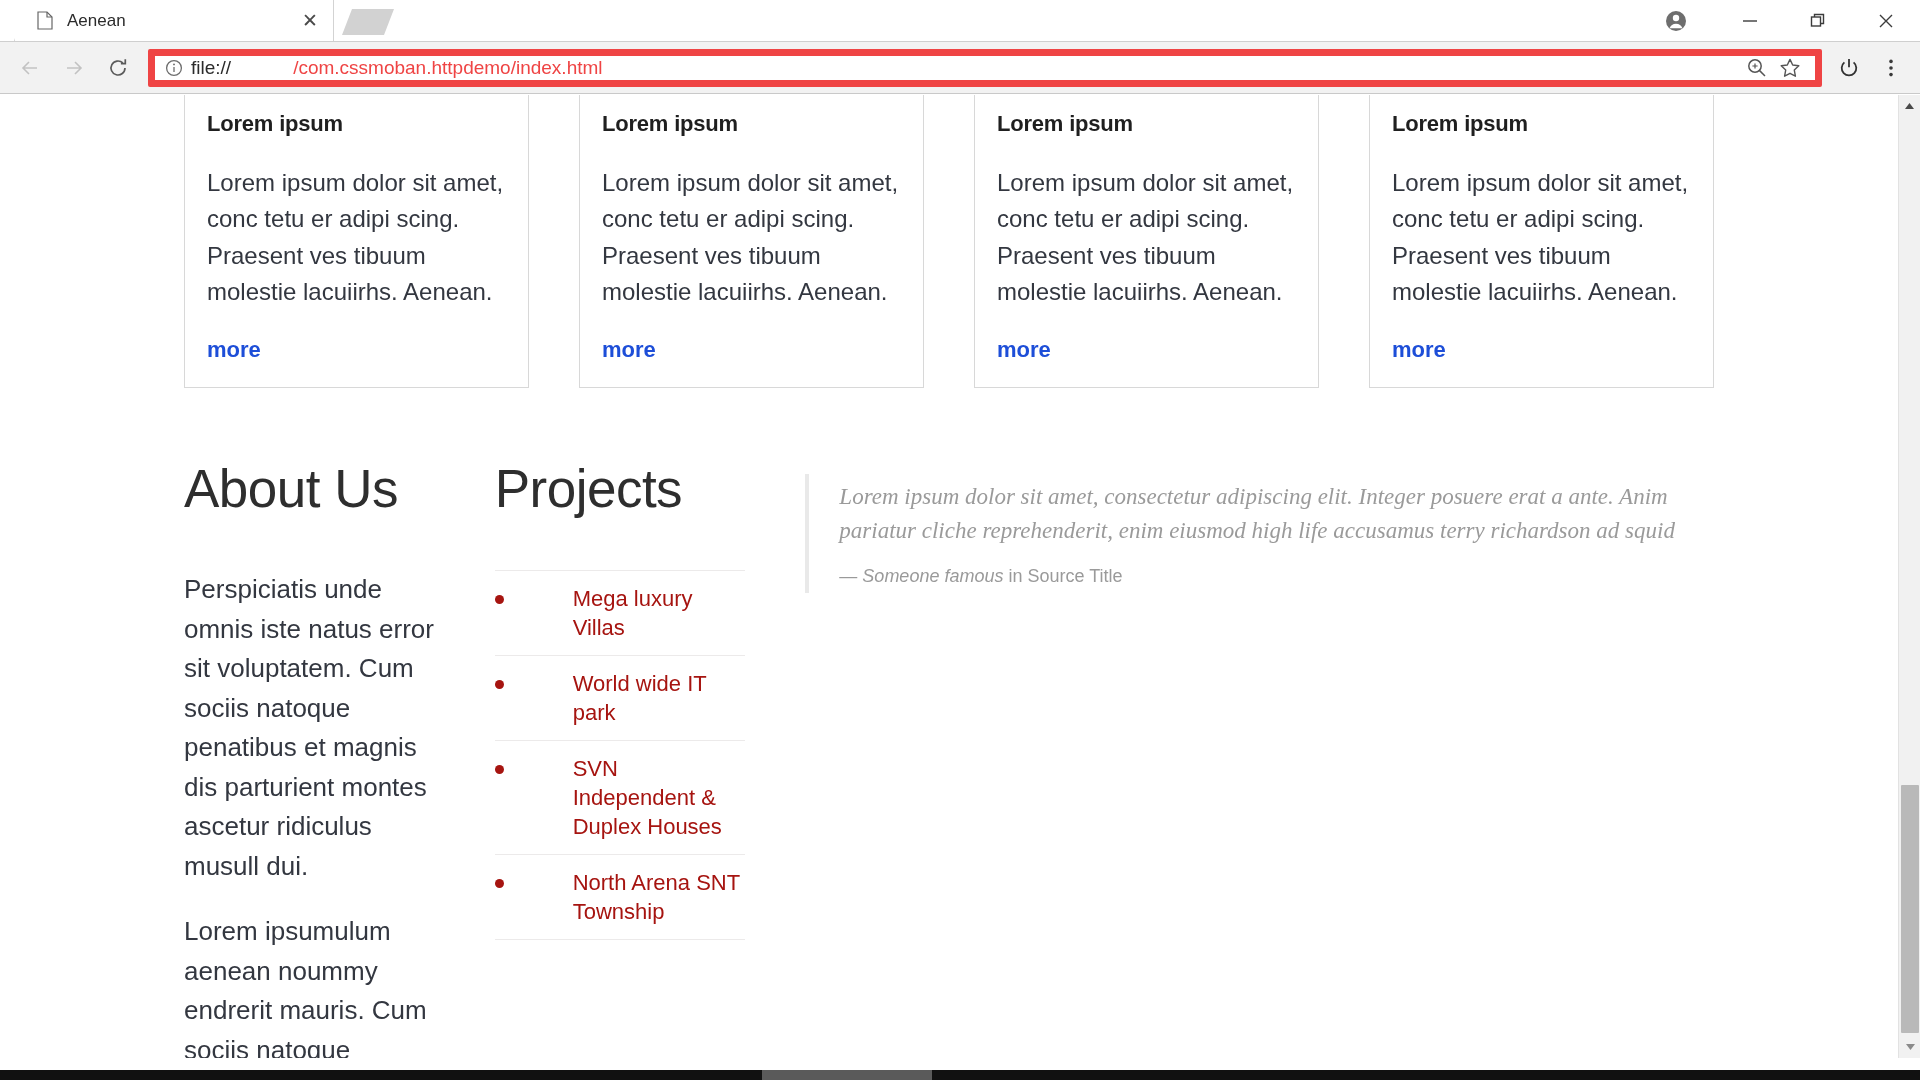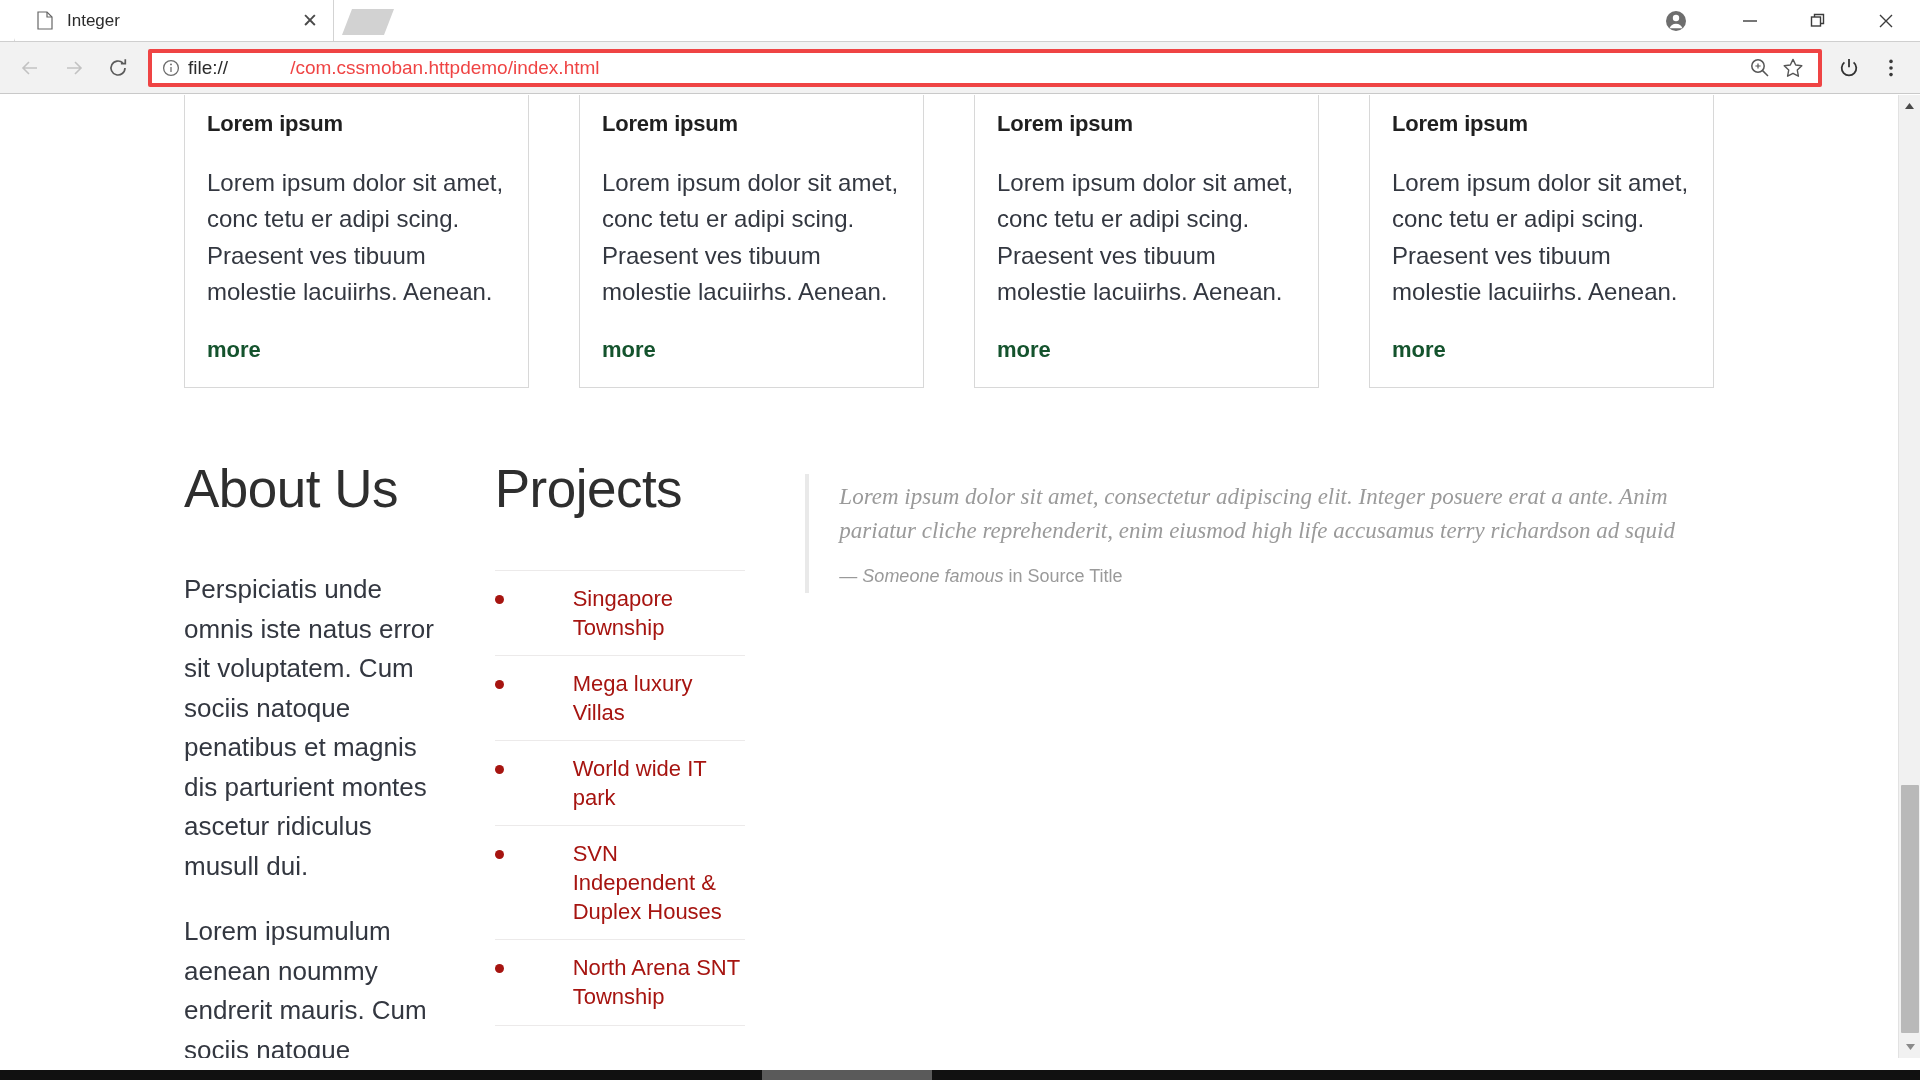--- a/index.html
+++ b/index.html
@@ -99,21 +99,21 @@
     display: flex; align-items: center; justify-content: center;
     cursor: pointer;
     flex: 0 0 auto;
   }
   .nav-btn.disabled { opacity: 0.38; }
 
   .omnibox {
     flex: 1 1 auto;
     height: 38px;
     background: #ffffff;
-    border: 4px solid #ef4444;
+    border: 7px solid #ef4444;
     border-radius: 2px;
     display: flex;
     align-items: center;
     margin: 0 6px 0 8px;
     padding: 0 8px 0 10px;
     position: relative;
   }
   .info-icon { flex: 0 0 auto; margin-right: 8px; display:flex; }
   .url-scheme {
     font-size: 19px;
@@ -187,21 +187,21 @@
     line-height: 1.52;
     color: #333740;
     margin: 28px 0 0 0;
     font-weight: 300;
   }
   .card .more {
     display: inline-block;
     margin-top: 26px;
     font-size: 22px;
     font-weight: bold;
-    color: #14532d;
+    color: #1d4ed8;
     text-decoration: none;
     cursor: pointer;
   }
 
   
   .three-col {
     display: flex;
     margin-top: 72px;
     padding-bottom: 46px;
   }
@@ -318,21 +318,21 @@
 <div class="browser">
 
   <div class="tabstrip">
     <div class="tab">
       <span class="tab-favicon">
         <svg width="16" height="19" viewBox="0 0 16 19">
           <path d="M1 1 h9 l5 5 v12 h-14 z" fill="#fff" stroke="#666" stroke-width="1.2"></path>
           <path d="M10 1 v5 h5" fill="none" stroke="#666" stroke-width="1.2"></path>
         </svg>
       </span>
-      <span class="tab-title">Integer</span>
+      <span class="tab-title">Aenean</span>
       <span class="tab-close">✕</span>
     </div>
     <div class="tab-ghost"></div>
 
     <div class="win-controls">
       <div class="profile-btn">
         <svg width="24" height="24" viewBox="0 0 24 24">
           <circle cx="12" cy="12" r="10" fill="#6e6e6e"></circle>
           <circle cx="12" cy="9" r="3.2" fill="#fff"></circle>
           <path d="M5.6 19.2a6.8 6.8 0 0 1 12.8 0z" fill="#fff"></path>
@@ -453,23 +453,20 @@
           <div class="col-about">
             <div class="sect-title">About Us</div>
             <p class="about-p">Perspiciatis unde omnis iste natus error sit voluptatem. Cum sociis natoque penatibus et magnis dis parturient montes ascetur ridiculus musull dui.</p>
             <p class="about-p">Lorem ipsumulum aenean noummy endrerit mauris. Cum sociis natoque penatibus et magnis dis parturient montes ascetur ridiculus mus. Null dui. Fusce feugiat malesuada odio.</p>
 
           </div>
 
           <div class="col-projects">
             <div class="sect-title">Projects</div>
             <ul class="proj-list">
-              <li class="proj-item">
-                <a class="proj-link">Singapore Township</a>
-              </li>
               <li class="proj-item">
                 <a class="proj-link">Mega luxury Villas</a>
               </li>
               <li class="proj-item">
                 <a class="proj-link">World wide IT park</a>
               </li>
               <li class="proj-item">
                 <a class="proj-link">SVN Independent &amp; Duplex Houses</a>
               </li>
               <li class="proj-item">

